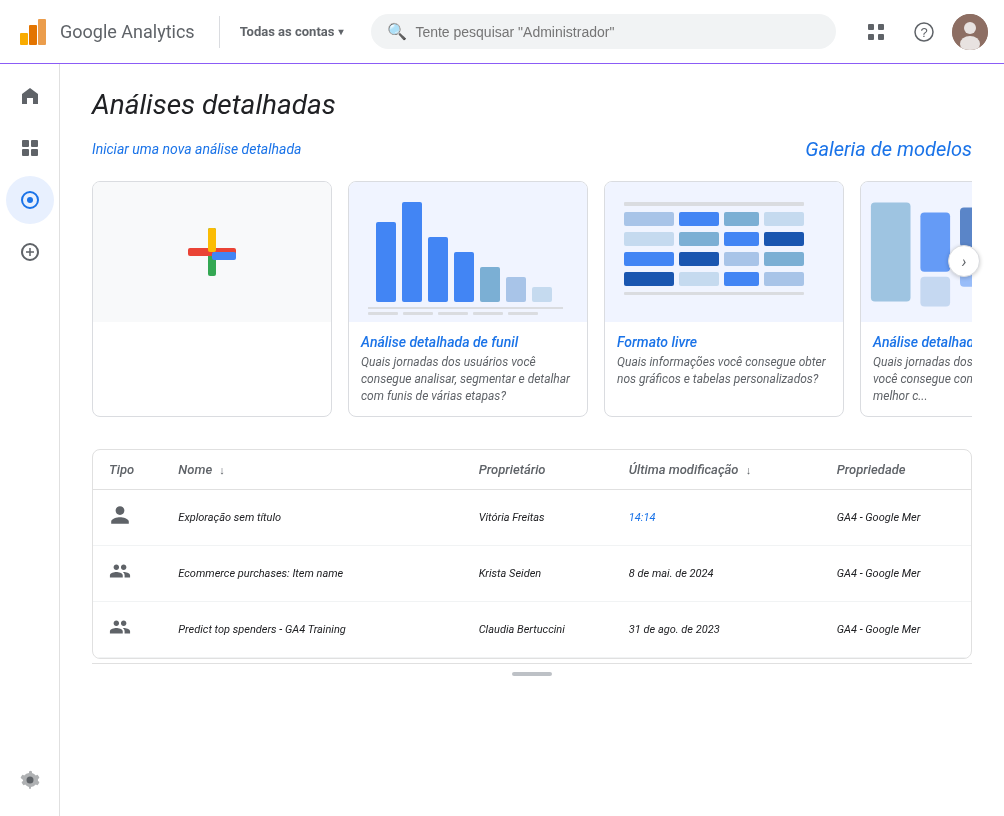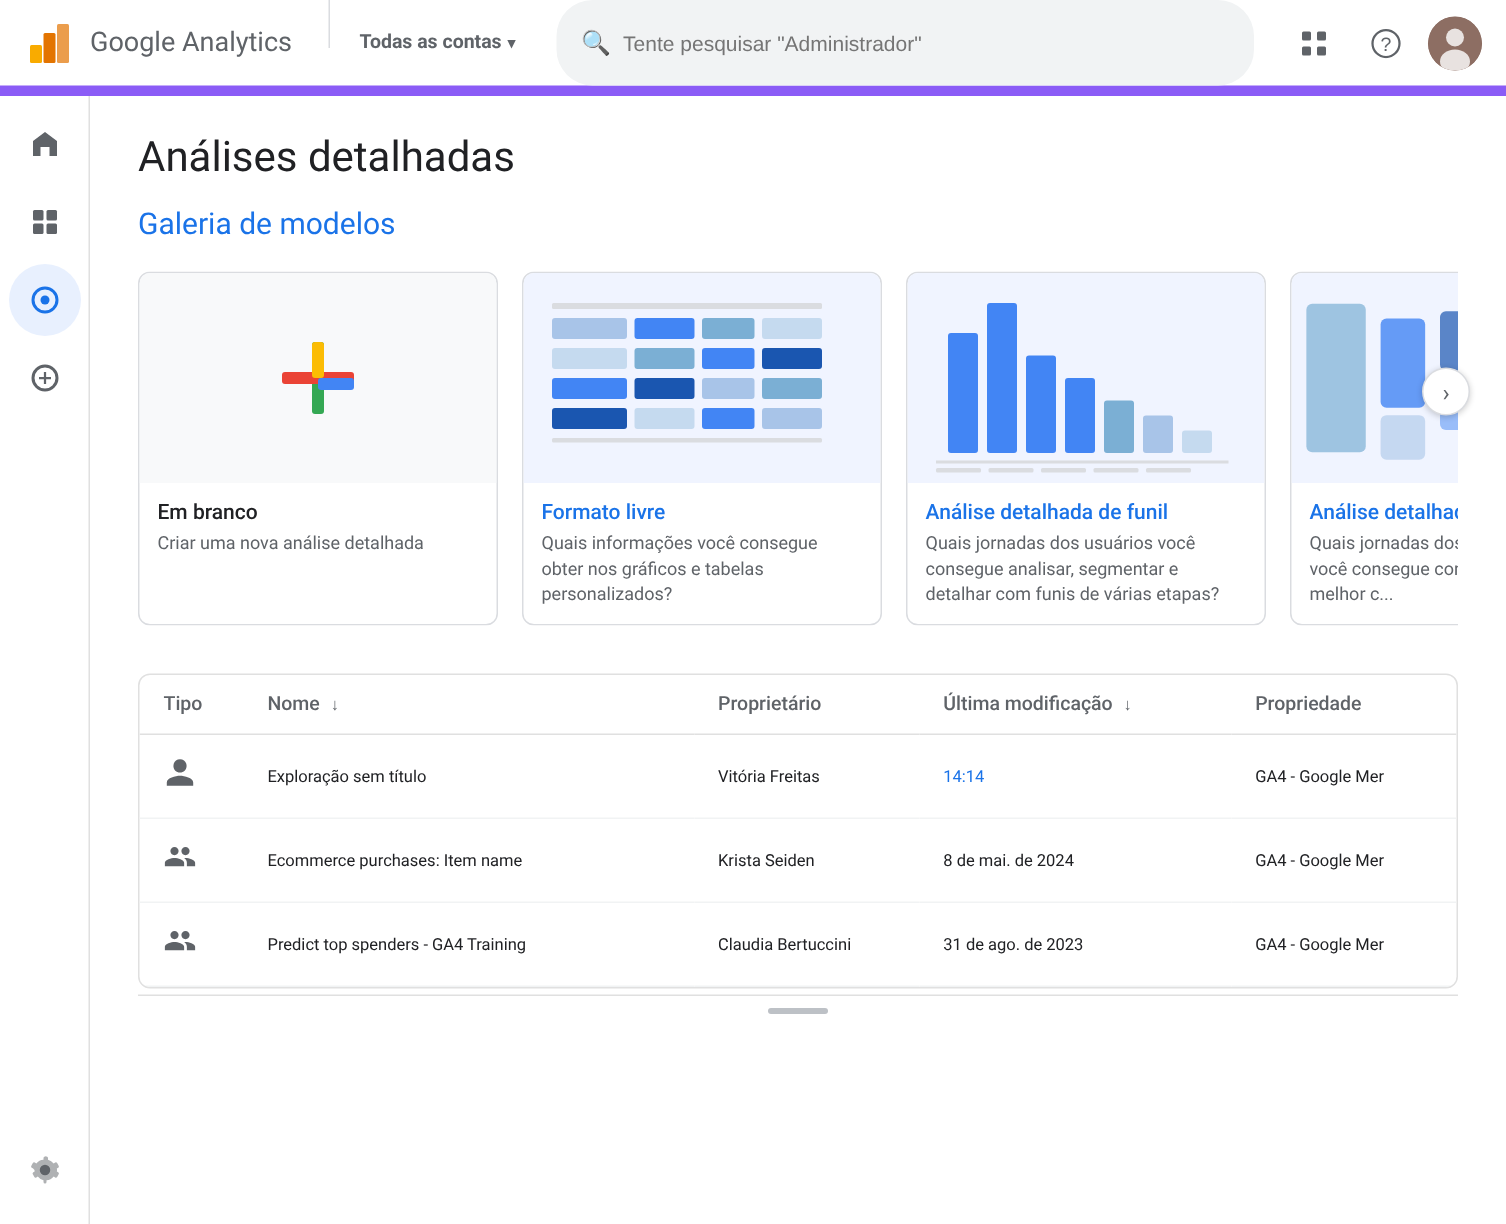--- a/index.html
+++ b/index.html
@@ -1,21 +1,21 @@
 <!DOCTYPE html>
 <html><head>
   <meta charset="utf-8">
   <style>
     * { box-sizing: border-box; margin: 0; padding: 0; }
     body { font-family: 'Google Sans', Roboto, Arial, sans-serif; background: #fff; color: #202124; font-size: 14px; overflow: hidden; width: 1004px; height: 816px; }
 
     
     .top-nav {
-      display: flex; height: 64px;
-      border-bottom: 7px solid #8b5cf6; padding: 0 16px; background: #fff;
+      display: flex; align-items: center; height: 64px;
+      border-bottom: 1px solid #8b5cf6; padding: 0 16px; background: #fff;
       position: fixed; top: 0; left: 0; right: 0; z-index: 100;
     }
     .ga-logo { display: flex; align-items: center; gap: 10px; margin-right: 12px; }
     .ga-title { font-size: 18px; color: #5f6368; font-weight: 400; }
     .nav-divider { width: 1px; height: 32px; background: #dadce0; margin: 0 12px; }
     .account-selector {
       display: flex; align-items: center; gap: 4px; cursor: pointer;
       font-size: 13px; color: #5f6368; padding: 6px 8px; border-radius: 4px; font-weight: bold;
     }
     .chevron-icon { font-size: 10px; color: #5f6368; }
@@ -35,21 +35,21 @@
       align-items: center; justify-content: center; cursor: pointer;
       background: none; border: none; color: #5f6368; font-size: 18px;
     }
     .avatar {
       width: 36px; height: 36px; border-radius: 50%; background: #8d6e63;
       display: flex; align-items: center; justify-content: center;
       color: white; font-size: 14px; cursor: pointer; overflow: hidden;
     }
 
     
-    .layout { display: flex; margin-top: 64px; height: calc(816px - 64px); }
+    .layout { display: flex; margin-top: 64px; height: calc(816px - 64px); font-style: italic; }
 
     
     .sidebar {
       width: 60px; background: #fff; border-right: 1px solid #e0e0e0;
       display: flex; flex-direction: column; align-items: center;
       padding-top: 8px; gap: 4px; flex-shrink: 0;
     }
     .sidebar-item {
       width: 48px; height: 48px; border-radius: 50%;
       display: flex; align-items: center; justify-content: center;
@@ -190,39 +190,61 @@
         <circle cx="11" cy="11" r="3.5" fill="#5f6368"></circle>
         <path d="M11 2a1 1 0 00-1 1v1.1A7 7 0 005.2 6.6l-1-.6a1 1 0 00-1.3.4l-1 1.7a1 1 0 00.3 1.4l.9.5A7 7 0 004 11a7 7 0 00.1 1l-.9.5a1 1 0 00-.3 1.4l1 1.7a1 1 0 001.3.4l1-.6A7 7 0 0010 17.9V19a1 1 0 001 1 1 1 0 001-1v-1.1a7 7 0 004.8-2.5l1 .6a1 1 0 001.3-.4l1-1.7a1 1 0 00-.3-1.4l-.9-.5c.1-.3.1-.6.1-1s0-.7-.1-1l.9-.5a1 1 0 00.3-1.4l-1-1.7a1 1 0 00-1.3-.4l-1 .6A7 7 0 0013 4.1V3a1 1 0 00-1-1 1 1 0 00-1 0z" fill="#5f6368" opacity="0.5"></path>
       </svg>
     </div>
   </aside>
 
   <main class="main">
     <h1 class="page-title">Análises detalhadas</h1>
 
     <div class="new-analysis-row">
+      <a class="new-analysis-link">Iniciar uma nova análise detalhada</a>
       <a class="gallery-link">Galeria de modelos</a>
     </div>
 
     <div style="position:relative;">
       <div class="templates-row">
 
         <div class="template-card">
           <div class="card-image">
 
             <svg width="56" height="56" viewBox="0 0 56 56">
               <rect x="24" y="4" width="8" height="48" rx="2" fill="#34a853"></rect>
               <rect x="4" y="24" width="48" height="8" rx="2" fill="#ea4335"></rect>
               <rect x="24" y="4" width="8" height="24" rx="2" fill="#fbbc04"></rect>
               <rect x="28" y="28" width="24" height="8" rx="2" fill="#4285f4"></rect>
             </svg>
           </div>
+        </div>
+
+        <div class="template-card">
+          <div class="card-image" style="background:#f0f4ff; padding:0;">
+            <svg width="220" height="140" viewBox="0 0 220 140">
+
+              <rect x="18" y="40" width="20" height="80" rx="2" fill="#4285f4"></rect>
+              <rect x="44" y="20" width="20" height="100" rx="2" fill="#4285f4"></rect>
+              <rect x="70" y="55" width="20" height="65" rx="2" fill="#4285f4"></rect>
+              <rect x="96" y="70" width="20" height="50" rx="2" fill="#4285f4"></rect>
+              <rect x="122" y="85" width="20" height="35" rx="2" fill="#7bafd4"></rect>
+              <rect x="148" y="95" width="20" height="25" rx="2" fill="#a8c4e8"></rect>
+              <rect x="174" y="105" width="20" height="15" rx="2" fill="#c5daef"></rect>
+              <rect x="10" y="125" width="195" height="2" fill="#dadce0"></rect>
+              <rect x="10" y="130" width="30" height="3" rx="1" fill="#dadce0"></rect>
+              <rect x="45" y="130" width="30" height="3" rx="1" fill="#dadce0"></rect>
+              <rect x="80" y="130" width="30" height="3" rx="1" fill="#dadce0"></rect>
+              <rect x="115" y="130" width="30" height="3" rx="1" fill="#dadce0"></rect>
+              <rect x="150" y="130" width="30" height="3" rx="1" fill="#dadce0"></rect>
+            </svg>
+          </div>
           <div class="card-body">
-            <div class="card-title">Em branco</div>
-            <div class="card-desc new-analysis-link">Criar uma nova análise detalhada</div>
+            <div class="card-title card-title-blue">Análise detalhada de funil</div>
+            <div class="card-desc">Quais jornadas dos usuários você consegue analisar, segmentar e detalhar com funis de várias etapas?</div>
           </div>
         </div>
 
         <div class="template-card">
           <div class="card-image" style="background:#f0f4ff; padding:0;">
 
             <svg width="220" height="140" viewBox="0 0 220 140">
 
               <rect x="10" y="20" width="180" height="4" rx="1" fill="#dadce0"></rect>
               <rect x="10" y="30" width="50" height="14" rx="2" fill="#a8c4e8"></rect>
@@ -240,45 +262,20 @@
               <rect x="10" y="90" width="50" height="14" rx="2" fill="#1a56b0"></rect>
               <rect x="65" y="90" width="40" height="14" rx="2" fill="#c5daef"></rect>
               <rect x="110" y="90" width="35" height="14" rx="2" fill="#4285f4"></rect>
               <rect x="150" y="90" width="40" height="14" rx="2" fill="#a8c4e8"></rect>
               <rect x="10" y="110" width="180" height="3" rx="1" fill="#dadce0"></rect>
             </svg>
           </div>
           <div class="card-body">
             <div class="card-title card-title-blue">Formato livre</div>
             <div class="card-desc">Quais informações você consegue obter nos gráficos e tabelas personalizados?</div>
-          </div>
-        </div>
-
-        <div class="template-card">
-          <div class="card-image" style="background:#f0f4ff; padding:0;">
-            <svg width="220" height="140" viewBox="0 0 220 140">
-
-              <rect x="18" y="40" width="20" height="80" rx="2" fill="#4285f4"></rect>
-              <rect x="44" y="20" width="20" height="100" rx="2" fill="#4285f4"></rect>
-              <rect x="70" y="55" width="20" height="65" rx="2" fill="#4285f4"></rect>
-              <rect x="96" y="70" width="20" height="50" rx="2" fill="#4285f4"></rect>
-              <rect x="122" y="85" width="20" height="35" rx="2" fill="#7bafd4"></rect>
-              <rect x="148" y="95" width="20" height="25" rx="2" fill="#a8c4e8"></rect>
-              <rect x="174" y="105" width="20" height="15" rx="2" fill="#c5daef"></rect>
-              <rect x="10" y="125" width="195" height="2" fill="#dadce0"></rect>
-              <rect x="10" y="130" width="30" height="3" rx="1" fill="#dadce0"></rect>
-              <rect x="45" y="130" width="30" height="3" rx="1" fill="#dadce0"></rect>
-              <rect x="80" y="130" width="30" height="3" rx="1" fill="#dadce0"></rect>
-              <rect x="115" y="130" width="30" height="3" rx="1" fill="#dadce0"></rect>
-              <rect x="150" y="130" width="30" height="3" rx="1" fill="#dadce0"></rect>
-            </svg>
-          </div>
-          <div class="card-body">
-            <div class="card-title card-title-blue">Análise detalhada de funil</div>
-            <div class="card-desc">Quais jornadas dos usuários você consegue analisar, segmentar e detalhar com funis de várias etapas?</div>
           </div>
         </div>
 
         <div class="template-card" style="min-width:200px; width:200px;">
           <div class="card-image" style="background:#f0f4ff; padding:0;">
             <svg width="200" height="140" viewBox="0 0 200 140">
 
               <rect x="10" y="20" width="40" height="100" rx="4" fill="#7bafd4" opacity="0.7"></rect>
               <rect x="60" y="30" width="30" height="60" rx="4" fill="#4285f4" opacity="0.8"></rect>
               <rect x="60" y="95" width="30" height="30" rx="4" fill="#a8c4e8" opacity="0.6"></rect>

